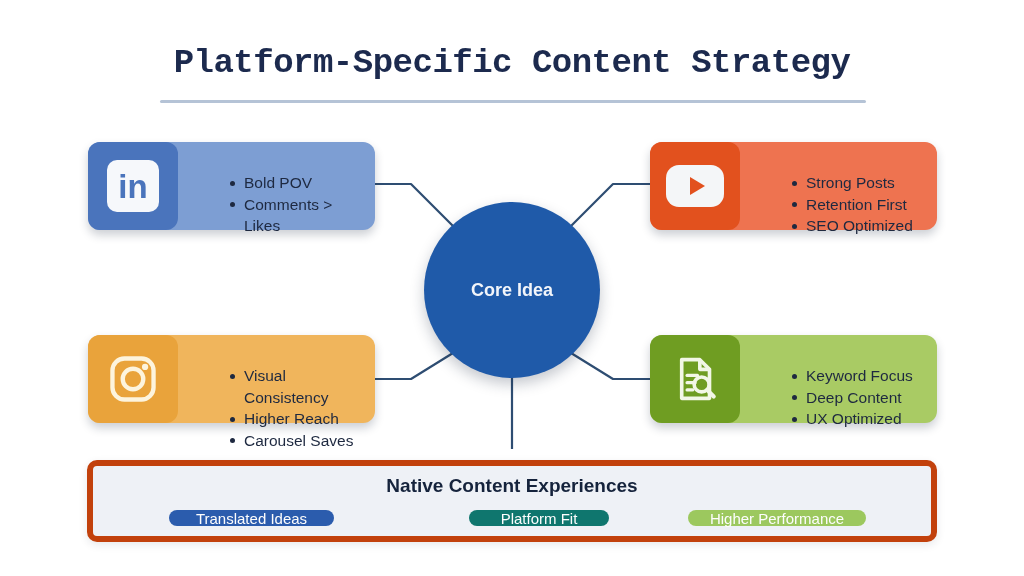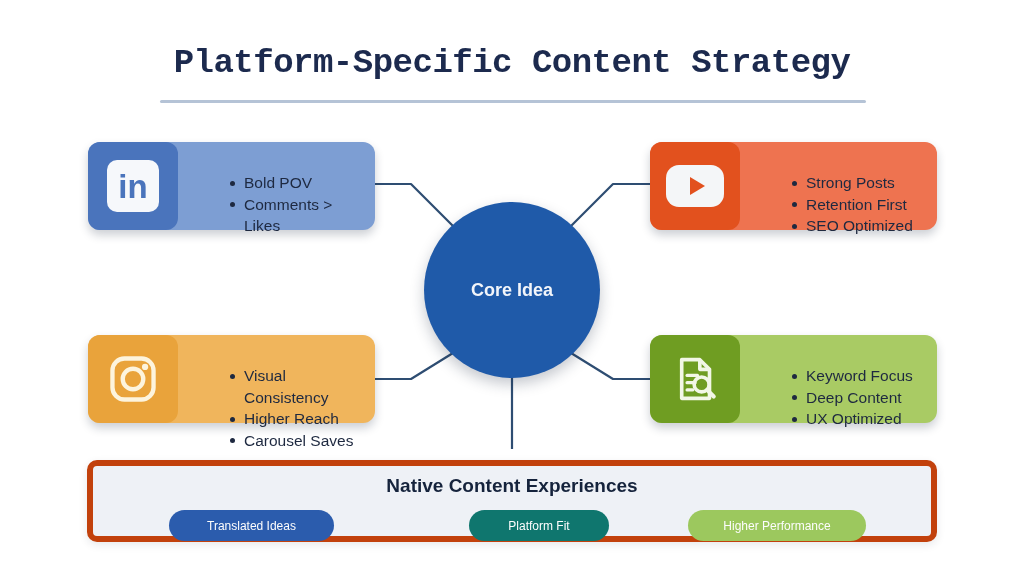--- a/index.html
+++ b/index.html
@@ -106,24 +106,24 @@
     background:#eef1f6; border:6px solid #c2410c; border-radius:10px;
     z-index:2;
     box-shadow:0 3px 8px rgba(25,35,60,0.10);
     margin-top:12px;
   }
   .footer-title {
     text-align:center; margin-top:9px;
     font-size:19px; font-weight:bold; color:#15233c;
   }
   .pill {
-    position:absolute; top:44px; height:31px;
+    position:absolute; top:44px; height:16px;
     border-radius:16px;
     display:flex; align-items:center; justify-content:center;
-    color:#fdfdfd; font-size:12px;
+    color:#fdfdfd; font-size:15px;
   }
   .pill.blue   { left:76px;  width:165px; background:#2b5cad; }
   .pill.orange { left:376px; width:140px; background:#0f766e; }
   .pill.green  { left:595px; width:178px; background:#9cc85e; }
 </style>
 </head>
 <body>
 
 <div class="title">Platform-Specific Content Strategy</div>
 <div class="title-underline"></div>

